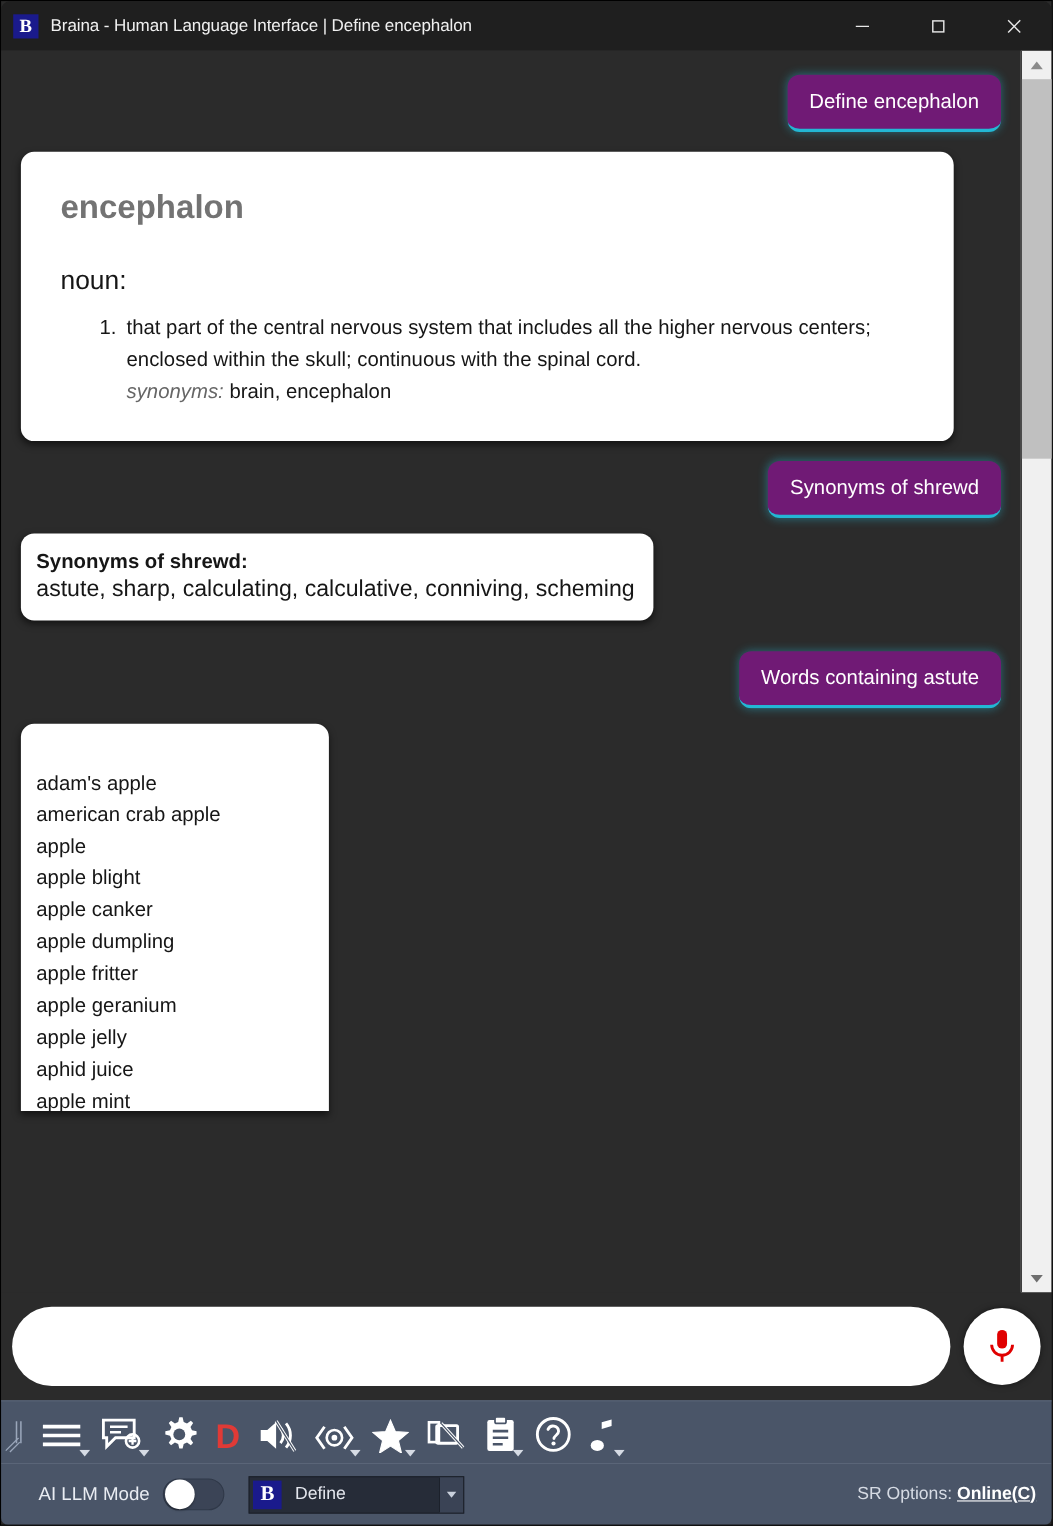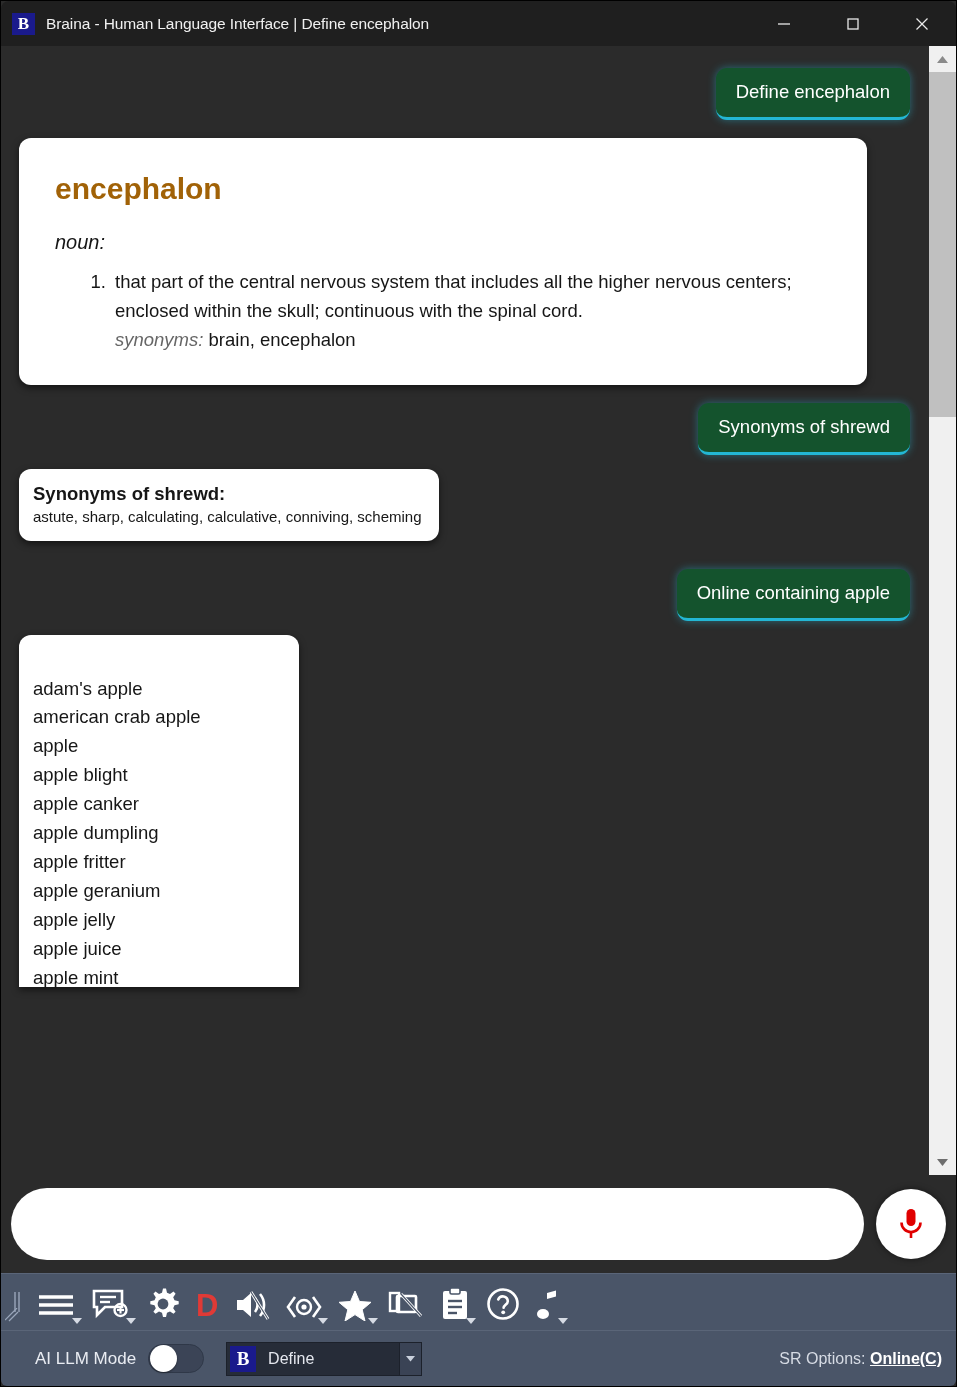--- a/index.html
+++ b/index.html
@@ -79,21 +79,21 @@
     padding: 22px 18px 0 18px;
     overflow: hidden;
     position: relative;
   }
 
   .row { display: flex; margin-bottom: 18px; }
   .row.right { justify-content: flex-end; }
   .row.left { justify-content: flex-start; }
 
   .bubble-user {
-    background: #14532d;
+    background: #701a75;
     color: #ffffff;
     font-size: 18.5px;
     padding: 13px 20px 14px 20px;
     border-radius: 11px;
     border-bottom: 3px solid #23b7d4;
     box-shadow: 0 0 9px rgba(40, 190, 220, 0.45);
     white-space: nowrap;
   }
 
   .card {
@@ -101,28 +101,27 @@
     border-radius: 12px;
     color: #161616;
     box-shadow: 0 3px 7px rgba(0,0,0,0.55);
   }
 
   .card-def {
     width: 848px;
     padding: 34px 36px 30px 36px;
   }
   .headword {
-    color: #a16207;
+    color: #737373;
     font-size: 30px;
     font-weight: bold;
-    margin-bottom: 25px;
+    margin-bottom: 36px;
   }
   .pos {
-    font-style: italic;
-    font-size: 20px;
+    font-size: 24px;
     color: #161616;
     margin-bottom: 14px;
   }
   .def-list {
     margin: 0 0 0 56px;
     font-size: 18.5px;
     line-height: 1.56;
   }
   .def-list li { padding-left: 4px; }
   .syn-label {
@@ -132,21 +131,21 @@
 
   .card-syn {
     max-width: 600px;
     padding: 14px 17px 16px 14px;
   }
   .syn-title {
     font-weight: bold;
     font-size: 18.5px;
     margin-bottom: 3px;
   }
-  .syn-body { font-size: 15px; }
+  .syn-body { font-size: 21px; }
 
   .card-words {
     width: 280px;
     padding: 40px 0 0 14px;
     border-radius: 12px 12px 0 0;
     height: 352px;
     overflow: hidden;
   }
   .word-item {
     font-size: 18.5px;
@@ -400,36 +399,36 @@
       </div>
 
       <div class="row left" style="margin-bottom:28px;">
         <div class="card card-syn">
           <div class="syn-title">Synonyms of shrewd:</div>
           <div class="syn-body">astute, sharp, calculating, calculative, conniving, scheming</div>
         </div>
       </div>
 
       <div class="row right" style="margin-bottom:14px;">
-        <div class="bubble-user">Online containing apple</div>
+        <div class="bubble-user">Words containing astute</div>
       </div>
 
       <div class="row left" style="margin-bottom:0;">
         <div class="card card-words">
           <div id="word-list">
               <div class="word-item">adam's apple</div>
               <div class="word-item">american crab apple</div>
               <div class="word-item">apple</div>
               <div class="word-item">apple blight</div>
               <div class="word-item">apple canker</div>
               <div class="word-item">apple dumpling</div>
               <div class="word-item">apple fritter</div>
               <div class="word-item">apple geranium</div>
               <div class="word-item">apple jelly</div>
-              <div class="word-item">apple juice</div>
+              <div class="word-item">aphid juice</div>
               <div class="word-item">apple mint</div>
               <div class="word-item">apple rust</div>
             </div>
         </div>
       </div>
 
     </div>
 
     <div class="scrollbar">
       <div class="sb-arrow">

